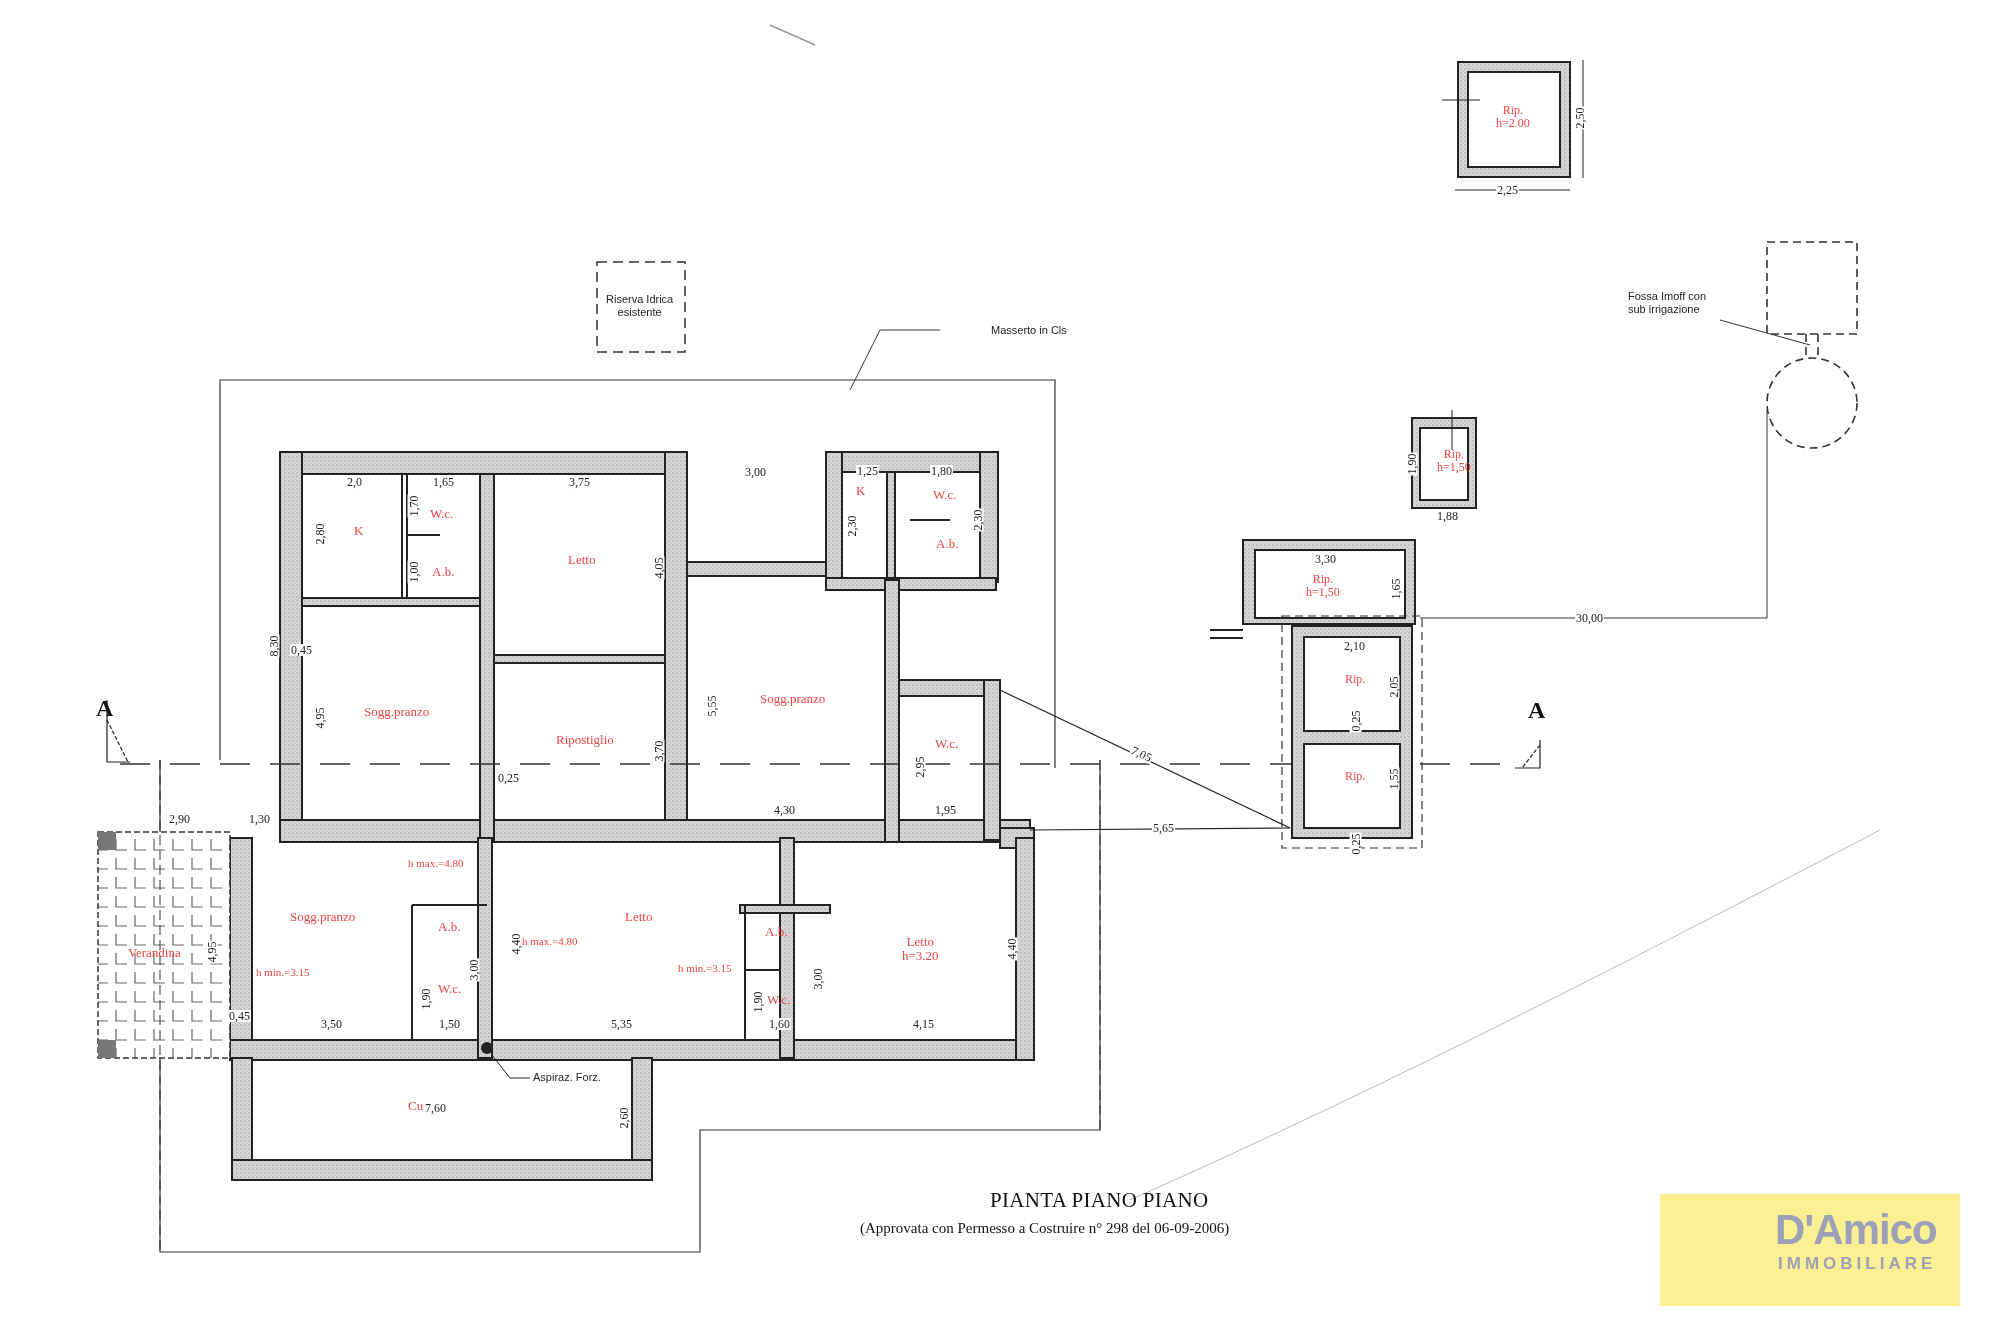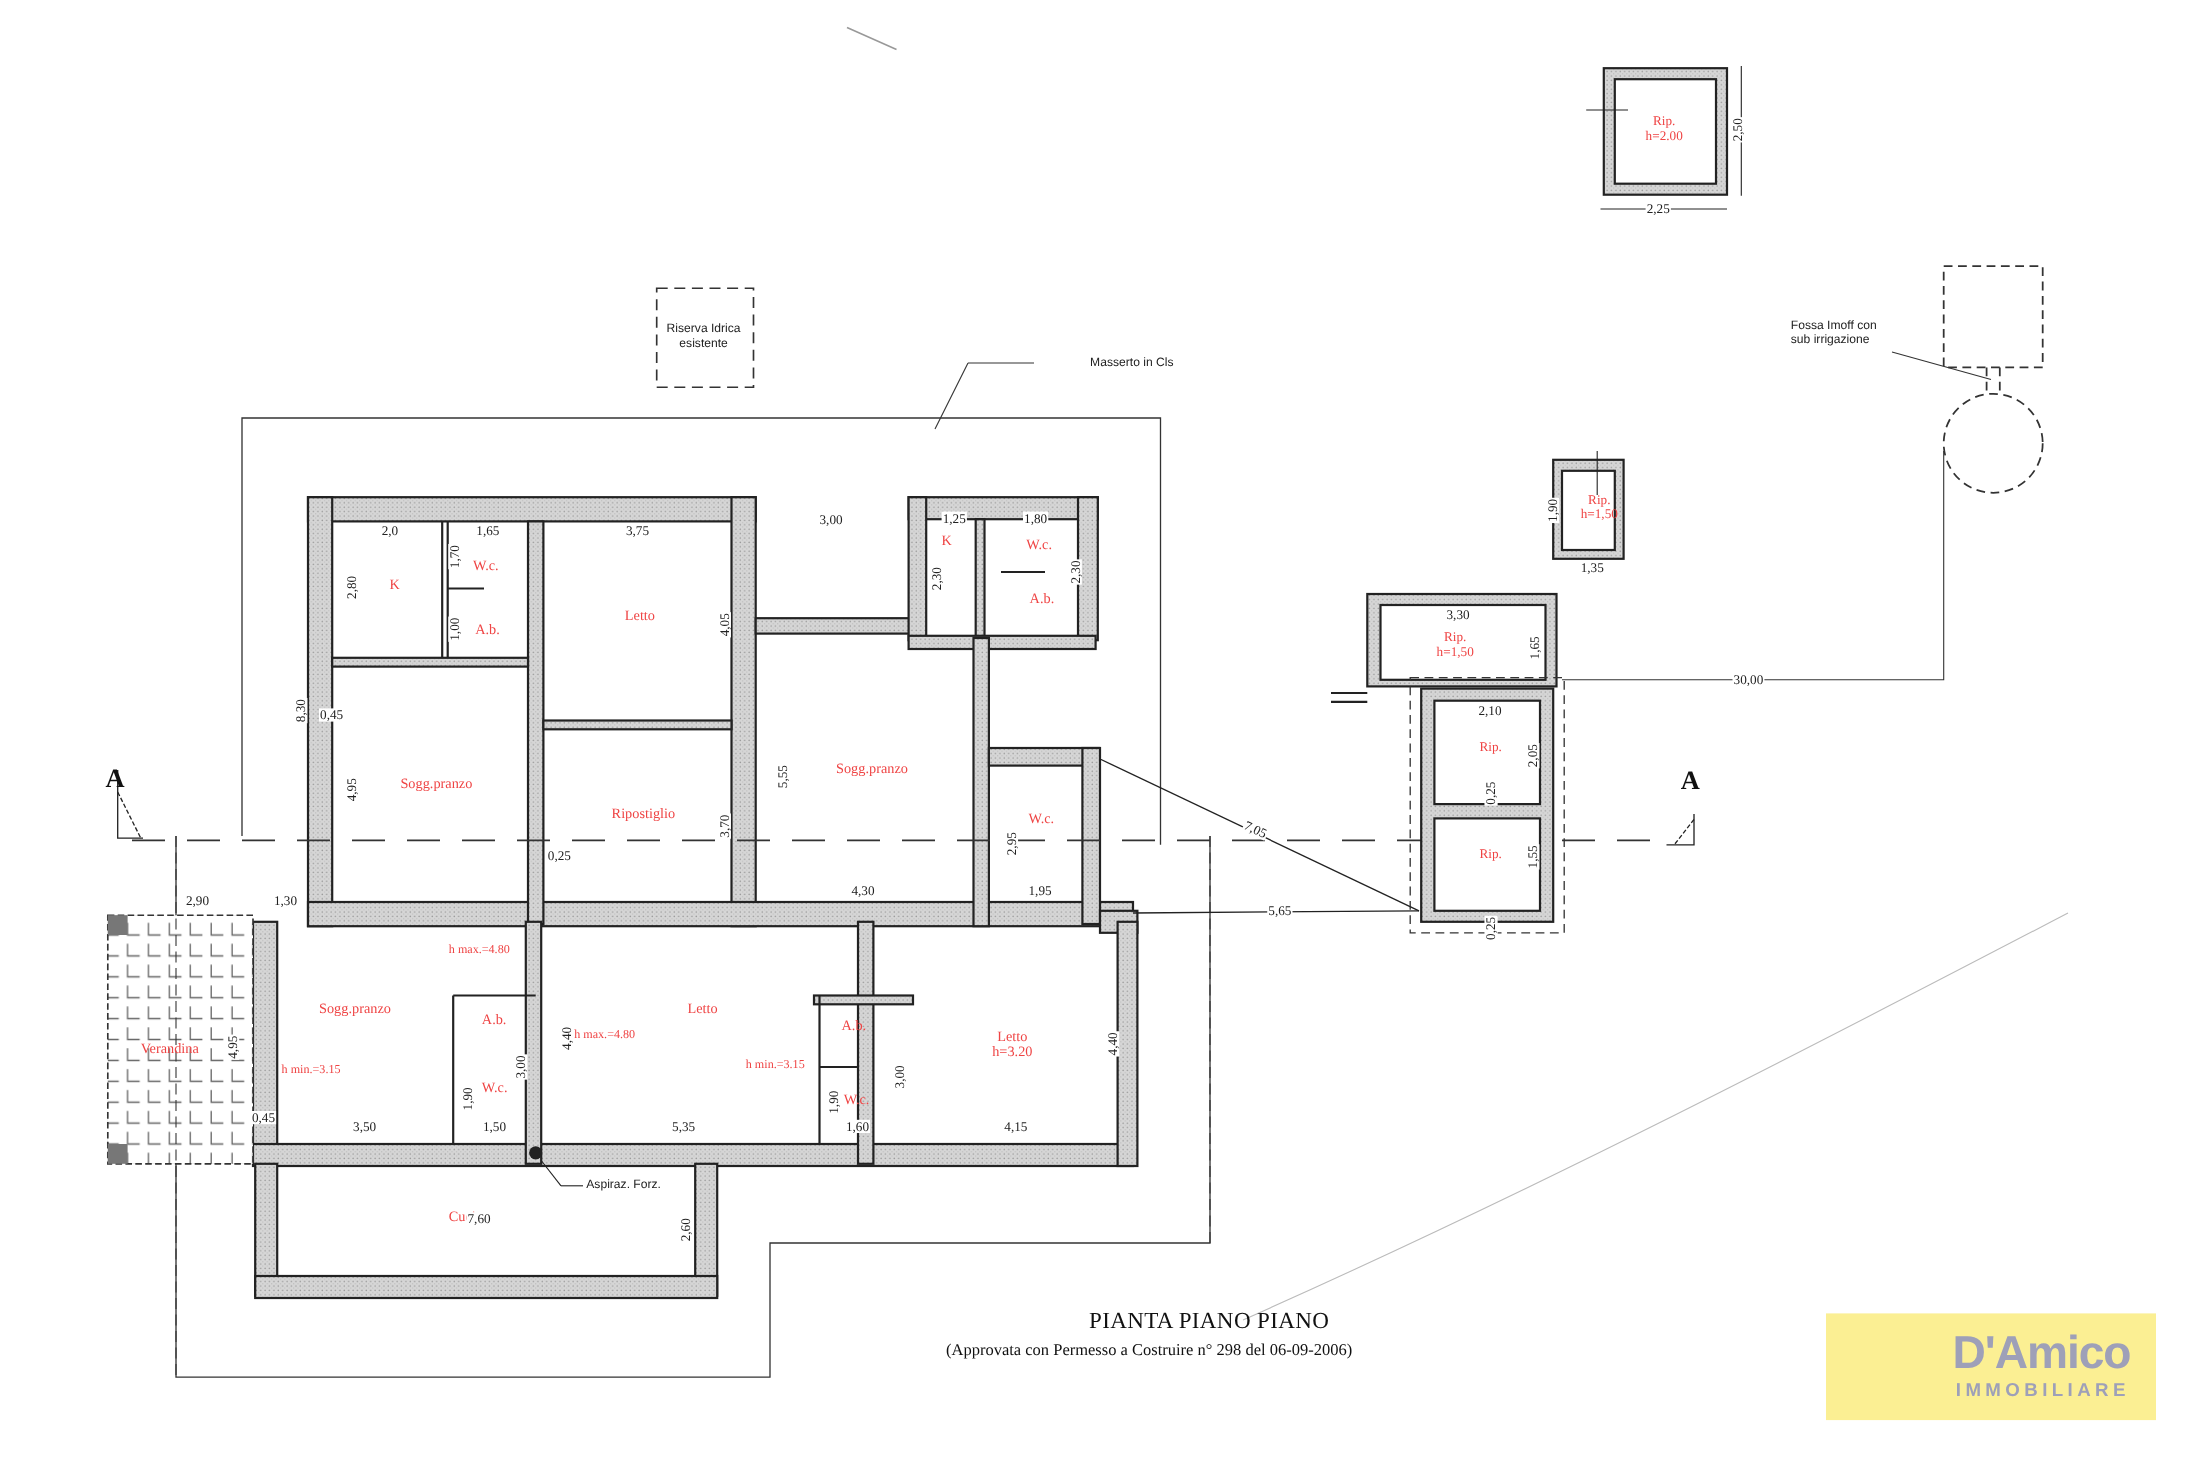--- a/index.html
+++ b/index.html
@@ -5,21 +5,21 @@
   html,body{margin:0;padding:0;background:#fff;}
   body{width:2000px;height:1332px;position:relative;overflow:hidden;font-family:"Liberation Serif","DejaVu Serif",serif;color:#1a1a1a;}
   #plan{position:absolute;left:0;top:0;width:2000px;height:1332px;}
   .lbl{position:absolute;font-family:"Liberation Serif",serif;font-size:13px;color:#ef4444;white-space:nowrap;line-height:1.1;text-align:center;}
   .dim{position:absolute;font-family:"Liberation Serif",serif;font-size:12px;color:#222;white-space:nowrap;background:#fff;padding:0 1px;line-height:1;}
   .vdim{transform:rotate(-90deg);transform-origin:center;}
   .note{position:absolute;font-family:Liberation Sans, sans-serif;font-size:11px;color:#222;white-space:nowrap;line-height:1.2;}
   .sect{position:absolute;font-family:"Liberation Serif",serif;font-size:24px;font-weight:bold;color:#111;}
   .title{position:absolute;left:990px;top:1188px;font-family:"Liberation Serif",serif;font-size:21px;color:#111;letter-spacing:.3px;}
   .subtitle{position:absolute;left:860px;top:1220px;font-family:"Liberation Serif",serif;font-size:15px;color:#111;}
-  .logo{position:absolute;left:1660px;top:1194px;width:300px;height:97px;background:#fbef93;}
+  .logo{position:absolute;left:1660px;top:1194px;width:300px;height:112px;background:#fbef93;}
   .logo-name{position:absolute;left:115px;top:12px;font-family:"Liberation Sans",sans-serif;font-size:42px;font-weight:bold;color:#9ea0b8;letter-spacing:-1px;}
   .logo-sub{position:absolute;left:118px;top:60px;font-family:"Liberation Sans",sans-serif;font-size:17px;font-weight:bold;color:#9ea0b8;letter-spacing:4px;}
 </style>
 </head>
 <body>
 
 <svg id="plan" viewBox="0 0 2000 1332" xmlns="http://www.w3.org/2000/svg">
   <defs>
     <pattern id="wallfill" width="4" height="4" patternUnits="userSpaceOnUse">
       <rect width="4" height="4" fill="#d6d6d6"></rect>
@@ -243,21 +243,21 @@
 <div class="dim" style="left:610px;top:1018px;">5,35</div>
 <div class="dim" style="left:768px;top:1018px;">1,60</div>
 <div class="dim vdim" style="left:746px;top:996px;">1,90</div>
 <div class="dim vdim" style="left:806px;top:973px;">3,00</div>
 <div class="dim" style="left:912px;top:1018px;">4,15</div>
 <div class="dim vdim" style="left:1000px;top:943px;">4,40</div>
 <div class="dim" style="left:424px;top:1102px;">7,60</div>
 <div class="dim vdim" style="left:612px;top:1112px;">2,60</div>
 <div class="dim" style="left:1496px;top:184px;">2,25</div>
 <div class="dim vdim" style="left:1568px;top:112px;">2,50</div>
-<div class="dim" style="left:1436px;top:510px;">1,35</div>
+<div class="dim" style="left:1436px;top:510px;">1,88</div>
 <div class="dim vdim" style="left:1400px;top:458px;">1,90</div>
 <div class="dim" style="left:1314px;top:553px;">3,30</div>
 <div class="dim vdim" style="left:1384px;top:583px;">1,65</div>
 <div class="dim" style="left:1575px;top:612px;">30,00</div>
 <div class="dim" style="left:1343px;top:640px;">2,10</div>
 <div class="dim vdim" style="left:1382px;top:681px;">2,05</div>
 <div class="dim vdim" style="left:1344px;top:715px;">0,25</div>
 <div class="dim vdim" style="left:1382px;top:773px;">1,55</div>
 <div class="dim vdim" style="left:1344px;top:838px;">0,25</div>
 <div class="dim" style="left:1130px;top:748px;transform:rotate(25deg);">7,05</div>

